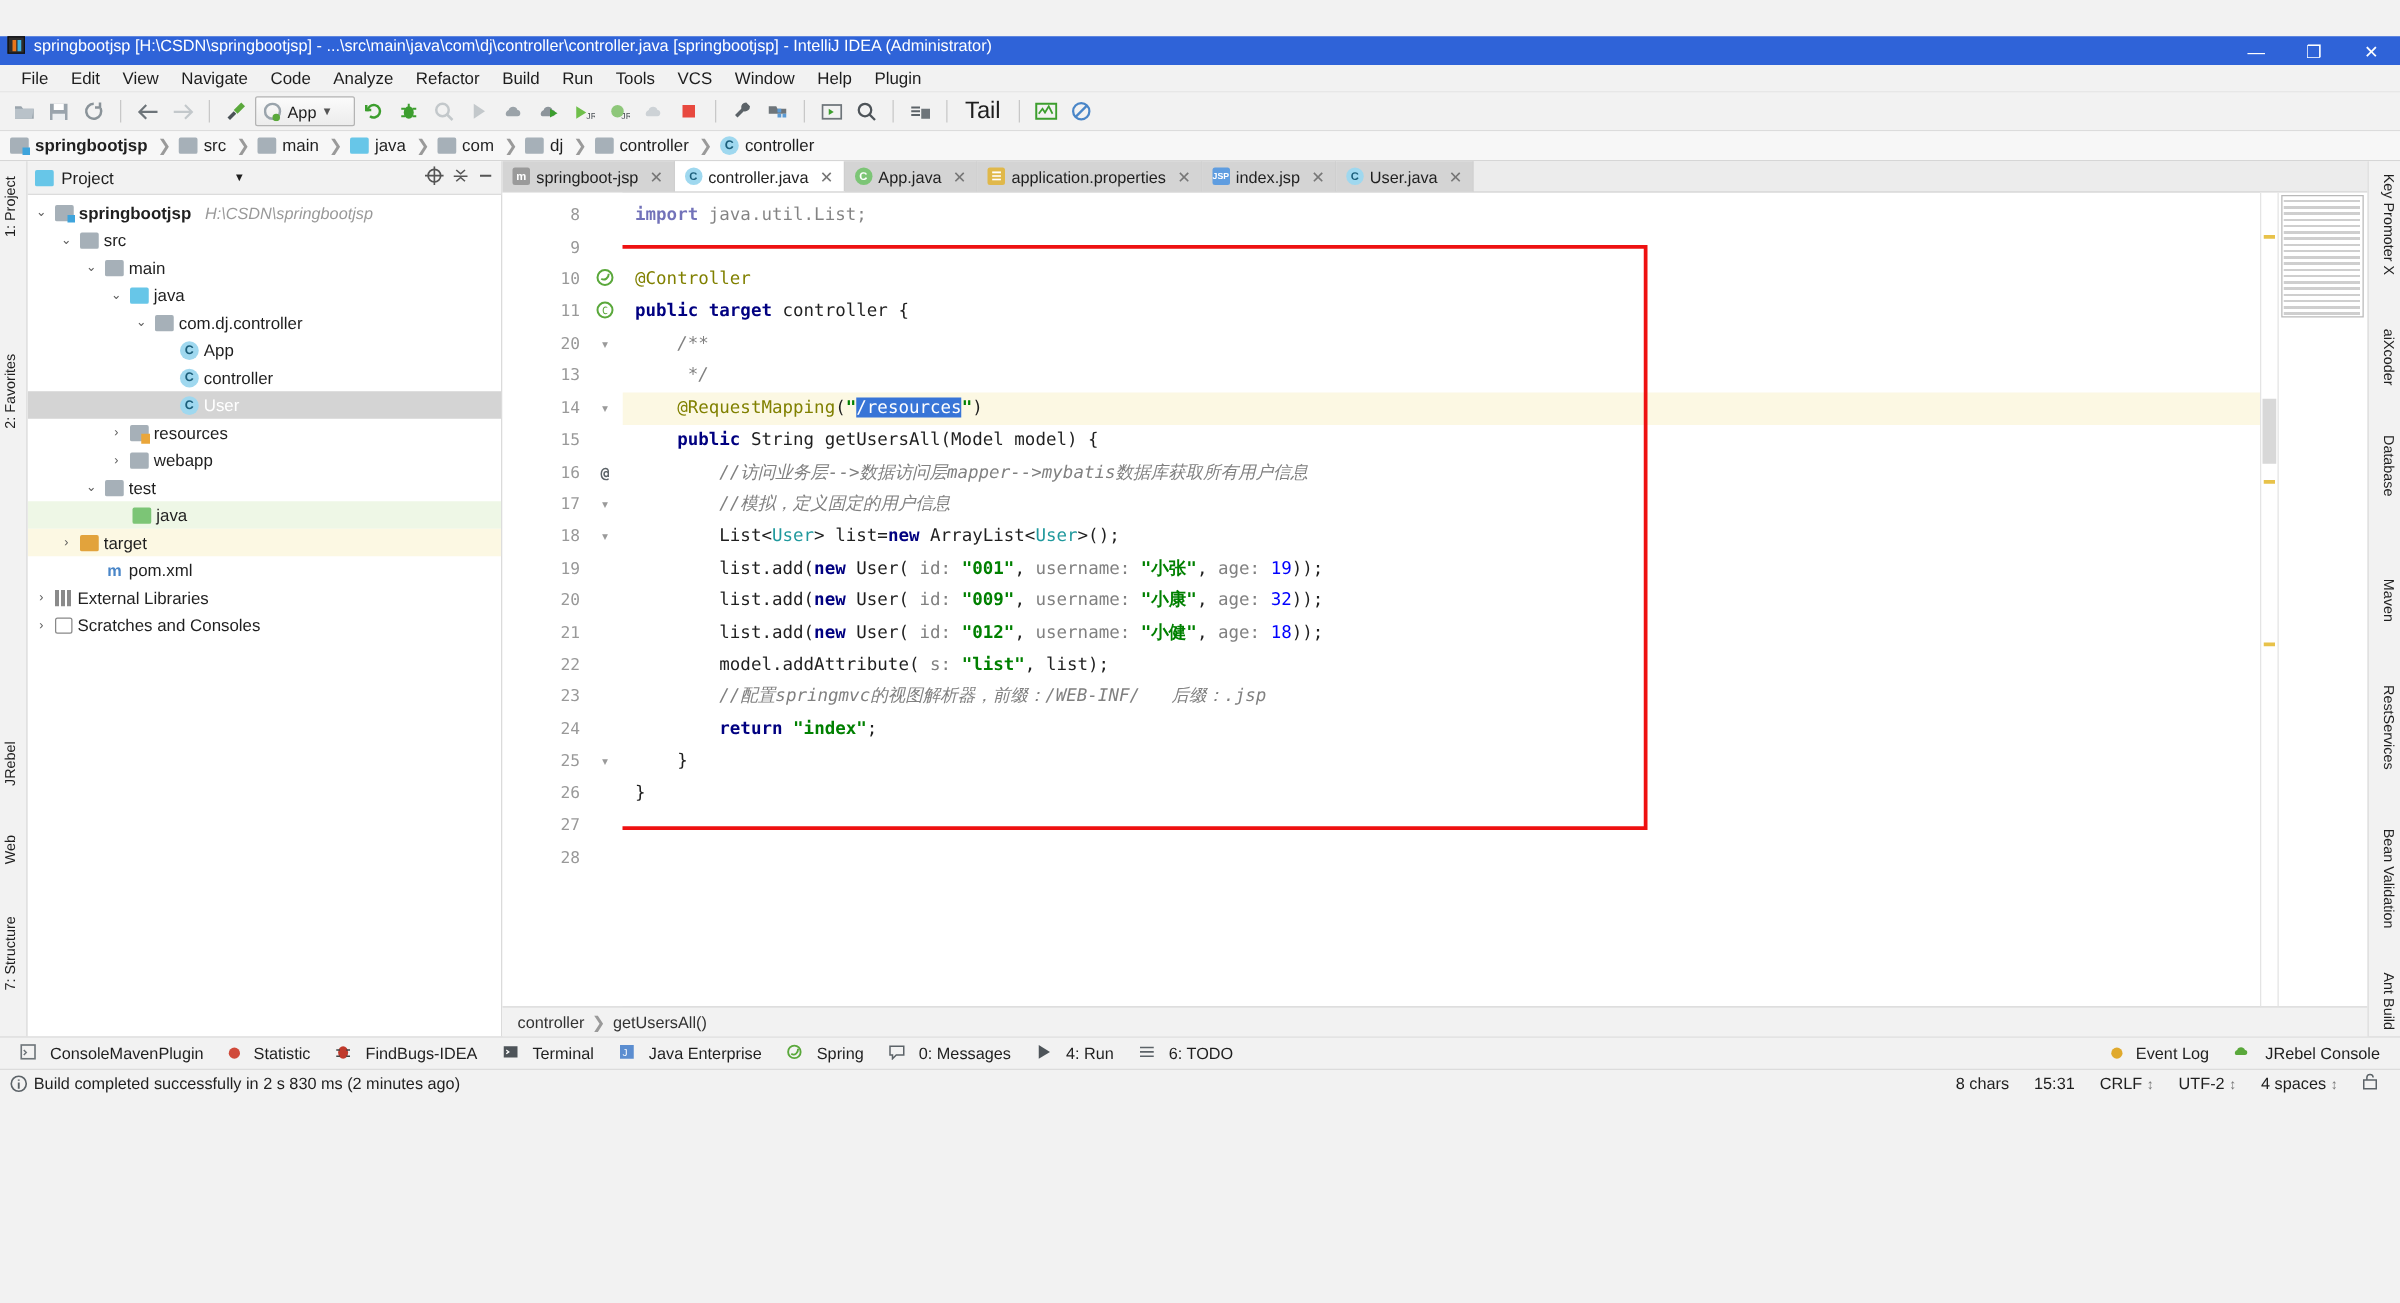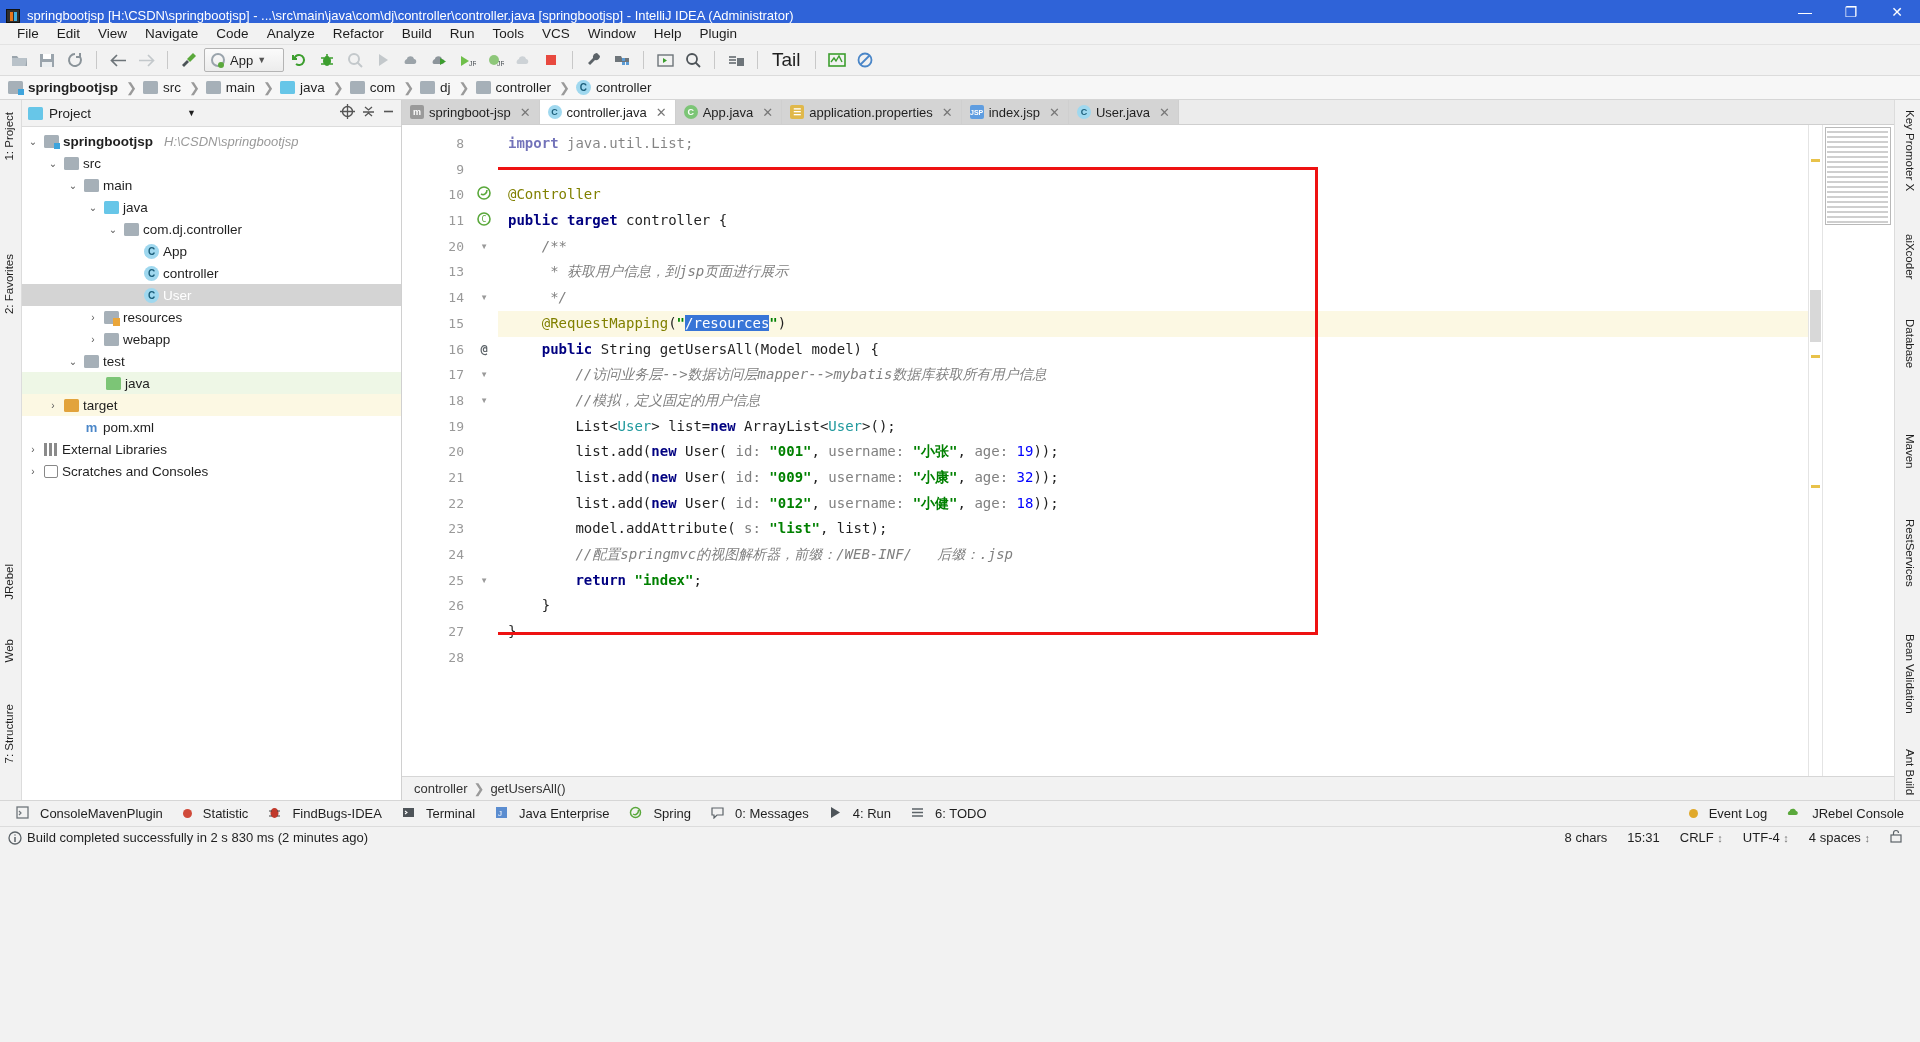--- a/index.html
+++ b/index.html
@@ -2,21 +2,21 @@
 <html><head>
 <meta charset="utf-8">
 <style>
   * { box-sizing: border-box; margin:0; padding:0; }
   html,body { width:1920px; height:1042px; overflow:hidden;
     font-family:"Liberation Sans", sans-serif; font-size:13px; color:#1f1f1f;
     background:#f2f2f2; }
 
   
   .titlebar { height:23px; background:#2f63d8; color:#fff; display:flex;
-    align-items:flex-end; padding-left:6px; font-size:13px; }
+    align-items:flex-start; padding-left:6px; font-size:13px;margin-top:29px; }
   .titlebar .app-icon { width:14px;height:14px;background:#2e2e2e;
     border:1px solid #111; margin-right:7px; position:relative;}
   .titlebar .app-icon::after{content:"";position:absolute;left:3px;top:2px;
     width:3px;height:9px;background:#e8761b;}
   .titlebar .app-icon::before{content:"";position:absolute;left:7px;top:2px;
     width:3px;height:9px;background:#40b0e0;}
   .titlebar .title { flex:0 0 auto; }
   .titlebar .spacer { flex:1; }
   .win-btns { display:flex; height:23px; }
   .win-btns div { width:46px; display:flex; align-items:center;
@@ -605,21 +605,20 @@
         <div class="mark"></div>
         <div class="mark"></div>
       </div>
 
       <div class="code">
         <div class="ln"><span class="kw" style="opacity:.55">import</span><span style="opacity:.55"> java.util.List;</span></div>
         <div class="ln">&nbsp;</div>
         <div class="ln"><span class="ann">@Controller</span></div>
         <div class="ln"><span class="kw">public target</span> controller {</div>
         <div class="ln"><span class="cmt">    /**</span></div>
-        <div class="ln"><span class="cmt">     * 获取用户信息，到jsp页面进行展示</span></div>
         <div class="ln"><span class="cmt">     */</span></div>
         <div class="ln hl">    <span class="ann">@RequestMapping</span>(<span class="str">"</span><span class="sel">/resources</span><span class="str">"</span>)</div>
         <div class="ln">    <span class="kw">public</span> String getUsersAll(Model model) {</div>
         <div class="ln"><span class="cmt">        //访问业务层--&gt;数据访问层mapper--&gt;mybatis数据库获取所有用户信息</span></div>
         <div class="ln"><span class="cmt">        //模拟，定义固定的用户信息</span></div>
         <div class="ln">        List&lt;<span class="type">User</span>&gt; list=<span class="kw">new</span> ArrayList&lt;<span class="type">User</span>&gt;();</div>
         <div class="ln">        list.add(<span class="kw">new</span> User( <span class="param">id:</span> <span class="str">"001"</span>, <span class="param">username:</span> <span class="str">"小张"</span>, <span class="param">age:</span> <span class="num">19</span>));</div>
         <div class="ln">        list.add(<span class="kw">new</span> User( <span class="param">id:</span> <span class="str">"009"</span>, <span class="param">username:</span> <span class="str">"小康"</span>, <span class="param">age:</span> <span class="num">32</span>));</div>
         <div class="ln">        list.add(<span class="kw">new</span> User( <span class="param">id:</span> <span class="str">"012"</span>, <span class="param">username:</span> <span class="str">"小健"</span>, <span class="param">age:</span> <span class="num">18</span>));</div>
         <div class="ln">        model.addAttribute( <span class="param">s:</span> <span class="str">"list"</span>, list);</div>
@@ -764,21 +763,21 @@
   </span>
   <span>Build completed successfully in 2 s 830 ms (2 minutes ago)</span>
   <span class="grow"></span>
   <span class="sbitem">8 chars</span>
   <span class="sbitem">15:31</span>
   <span class="sbitem">
     <span>CRLF</span>
     <span style="color:#777;font-size:11px;">↕</span>
   </span>
   <span class="sbitem">
-    <span>UTF-4</span>
+    <span>UTF-2</span>
     <span style="color:#777;font-size:11px;">↕</span>
   </span>
   <span class="sbitem">
     <span>4 spaces</span>
     <span style="color:#777;font-size:11px;">↕</span>
   </span>
   <span class="sbitem">
     <svg width="12" height="14">
         <rect x="1" y="6" width="10" height="7" fill="none" stroke="#5c6368" stroke-width="1.2"></rect>
         <path d="M3.5 6V4a2.5 2.5 0 0 1 5 0" fill="none" stroke="#5c6368" stroke-width="1.2"></path>

